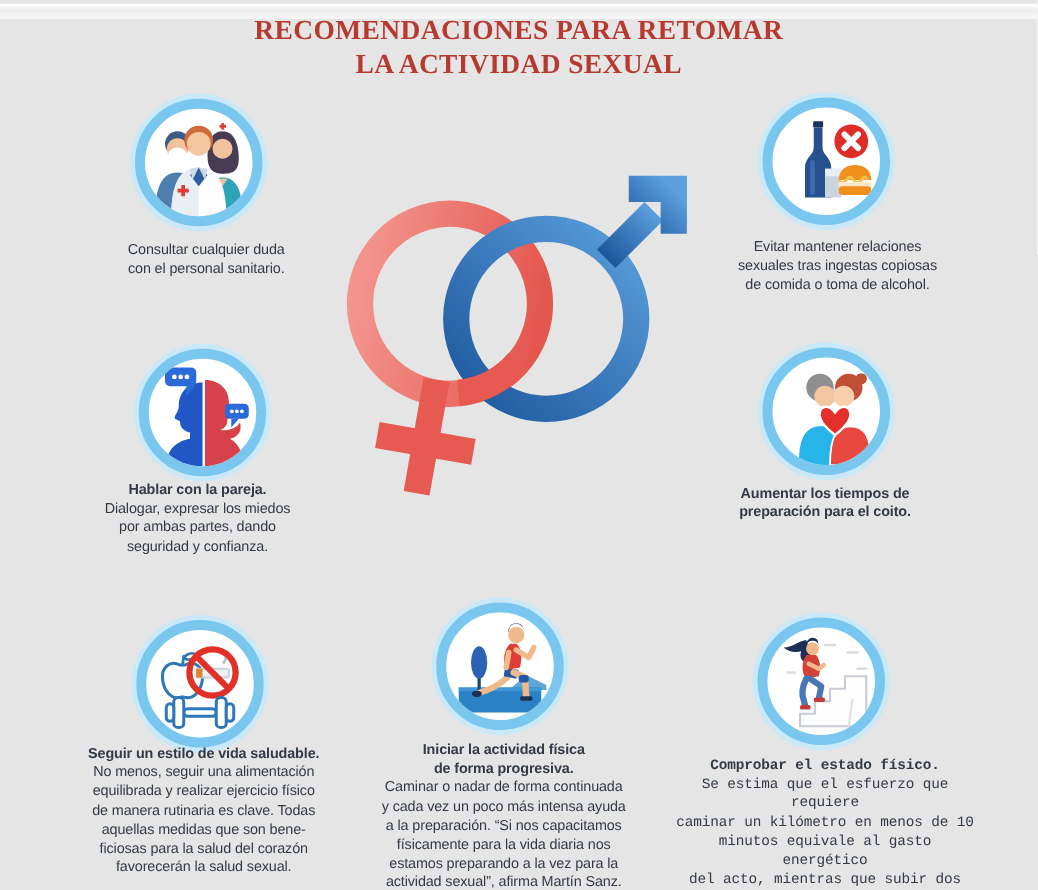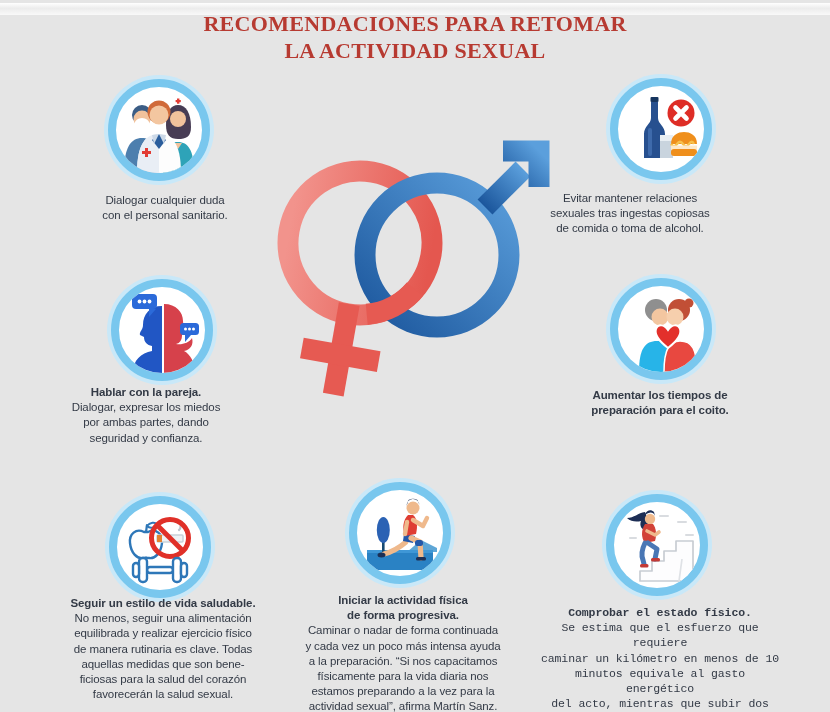--- a/index.html
+++ b/index.html
@@ -13,22 +13,22 @@
   .title span{display:block;}
   .ring{position:absolute;width:86px;height:86px;border:8px solid #79c7ee;border-radius:50%;
         background:#fff;box-shadow:0 0 0 4px #c9e8f8;overflow:hidden;}
   .ring svg{display:block;}
   .caption{position:absolute;text-align:center;font-size:11.5px;line-height:15.2px;
         color:#333a46;letter-spacing:-.1px;}
   .caption .hd{display:block;font-weight:bold;white-space:pre-line;}
   .caption .bd{display:block;white-space:pre-line;}
   
   .ring-consult{left:108px;top:79px;}      .cap-consult{left:55px;top:193px;width:220px;}
-  .ring-avoid{left:610px;top:78px;}        .cap-avoid{left:520px;top:191px;width:220px;}
-  .ring-talk{left:111px;top:279px;}        .cap-talk{left:36px;top:385px;width:220px;}
+  .ring-avoid{left:610px;top:78px;}        .cap-avoid{left:560px;top:191px;width:220px;}
+  .ring-talk{left:111px;top:279px;}        .cap-talk{left:48px;top:385px;width:220px;}
   .ring-kiss{left:610px;top:278px;}        .cap-kiss{left:550px;top:388px;width:220px;}
   .ring-life{left:109px;top:496px;}        .cap-life{left:43px;top:596px;width:240px;}
   .ring-prog{left:349px;top:482px;}        .cap-prog{left:283px;top:593px;width:240px;}
   .ring-fit{left:606px;top:494px;}         .cap-fit{left:540px;top:605px;width:240px;font-family:Liberation Mono, monospace;}
   .center-art{position:absolute;left:265px;top:95px;width:300px;height:315px;}
 </style>
 </head>
 <body>
 
 <div class="page">
@@ -85,21 +85,21 @@
         <path d="M21,86 C21,55 31,47 43,47 C55,47 65,55 65,86 Z" fill="#fdfdfd"></path>
         <path d="M21,86 C21,55 31,47 43,47 L43,86 Z" fill="#e9eef5"></path>
         <polygon points="43,47 36,53 43,62 50,53" fill="#2a5d9c"></polygon>
         <polygon points="36,48 43,47 38,57" fill="#ccd9e8"></polygon>
         <polygon points="50,48 43,47 48,57" fill="#ccd9e8"></polygon>
         <rect x="29" y="61" width="3" height="9" fill="#e23c34"></rect>
         <rect x="26" y="64" width="9" height="3" fill="#e23c34"></rect>
       </svg>
     </div>
     <div class="caption cap-consult">
-      <span class="bd">Dialogar cualquier duda
+      <span class="bd">Consultar cualquier duda
 con el personal sanitario.</span>
     </div>
   </div>
 
   <div class="item">
     <div class="ring ring-avoid">
       <svg viewBox="0 0 86 86" width="86" height="86">
         <rect x="32.5" y="11" width="8" height="5" rx="1" fill="#16355f"></rect>
         <path d="M33,16 h7 v16 c0,6 7,8 7,16 v24 h-21 v-24 c0,-8 7,-10 7,-16 Z" fill="#27508f"></path>
         <rect x="30" y="42" width="4" height="28" rx="2" fill="#3e6aab"></rect>

